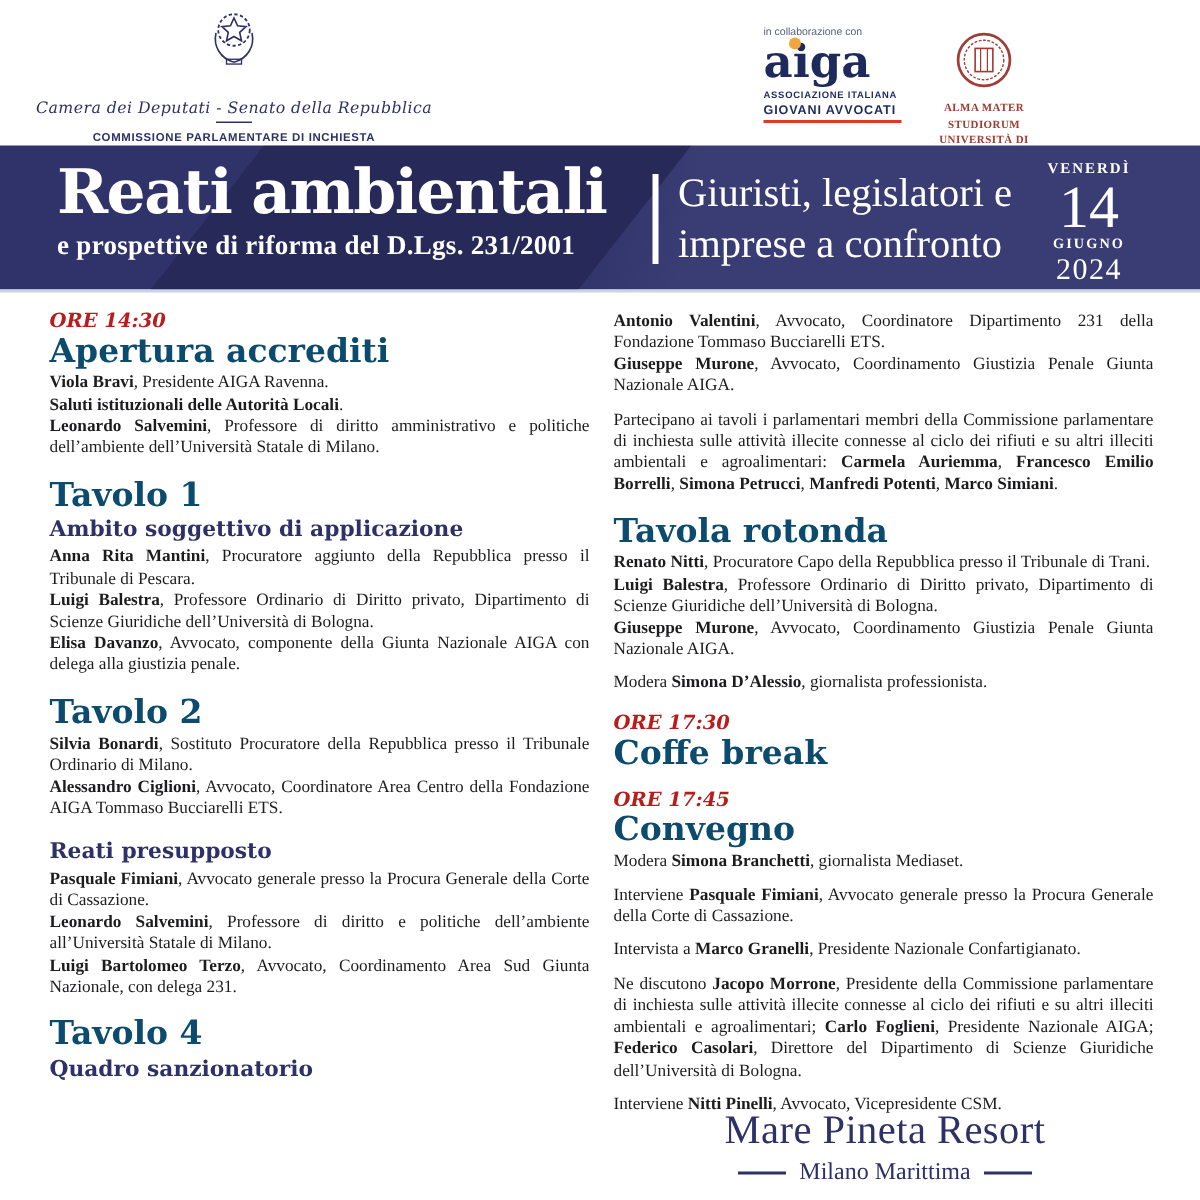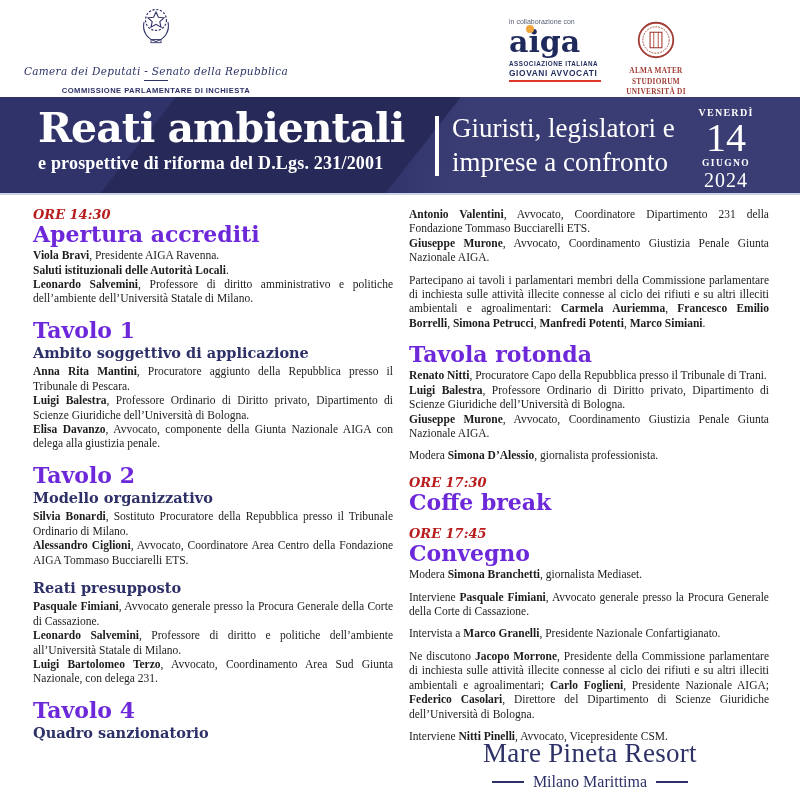--- a/index.html
+++ b/index.html
@@ -54,21 +54,21 @@
   .b-mo{font-size:9.5px;font-weight:bold;letter-spacing:1.4px;margin-top:1px;}
   .b-yr{font-size:20px;letter-spacing:1px;margin-top:1px;}
 
   
   .program{position:absolute;left:33px;top:207px;width:737px;display:flex;gap:16px;}
   .col{width:360px;}
   .section{margin-bottom:12px;}
   .time{font-family:"DejaVu Serif",serif;font-style:italic;font-weight:bold;font-size:13px;
         color:#b91c1c;}
   .sec-title{font-family:"DejaVu Serif",serif;font-weight:bold;font-size:22px;line-height:1.1;
-             color:#6d28d9;margin-bottom:2px;}
+             color:#0c4a6e;margin-bottom:2px;}
   .sec-sub{font-family:"DejaVu Serif",serif;font-weight:bold;font-size:14.5px;color:#2e3167;
            margin-bottom:3px;line-height:1.2;}
   .entry{margin:0;font-size:11.5px;line-height:14.4px;text-align:justify;}
   .entry.gap{margin-top:8px;}
 
   
   .resort{position:absolute;left:420px;top:738px;width:340px;text-align:center;color:#2e3167;}
   .resort-title{font-size:27px;letter-spacing:.3px;}
   .resort-sub{margin-top:4px;display:flex;align-items:center;justify-content:center;gap:9px;
               font-size:16px;}
@@ -159,21 +159,20 @@
         </div>
         <div class="section">
           <div class="sec-title">Tavolo 1</div>
           <div class="sec-sub">Ambito soggettivo di applicazione</div>
           <p class="entry"><b>Anna Rita Mantini</b><span>, Procuratore aggiunto della Repubblica presso il Tribunale di Pescara.</span></p>
           <p class="entry"><b>Luigi Balestra</b><span>, Professore Ordinario di Diritto privato, Dipartimento di Scienze Giuridiche dell’Università di Bologna.</span></p>
           <p class="entry"><b>Elisa Davanzo</b><span>, Avvocato, componente della Giunta Nazionale AIGA con delega alla giustizia penale.</span></p>
         </div>
         <div class="section">
           <div class="sec-title">Tavolo 2</div>
-          <div class="sec-sub">Modello organizzativo</div>
           <p class="entry"><b>Silvia Bonardi</b><span>, Sostituto Procuratore della Repubblica presso il Tribunale Ordinario di Milano.</span></p>
           <p class="entry"><b>Alessandro Ciglioni</b><span>, Avvocato, Coordinatore Area Centro della Fondazione AIGA Tommaso Bucciarelli ETS.</span></p>
         </div>
         <div class="section">
           <div class="sec-sub">Reati presupposto</div>
           <p class="entry"><b>Pasquale Fimiani</b><span>, Avvocato generale presso la Procura Generale della Corte di Cassazione.</span></p>
           <p class="entry"><b>Leonardo Salvemini</b><span>, Professore di diritto e politiche dell’ambiente all’Università Statale di Milano.</span></p>
           <p class="entry"><b>Luigi Bartolomeo Terzo</b><span>, Avvocato, Coordinamento Area Sud Giunta Nazionale, con delega 231.</span></p>
         </div>
         <div class="section">

